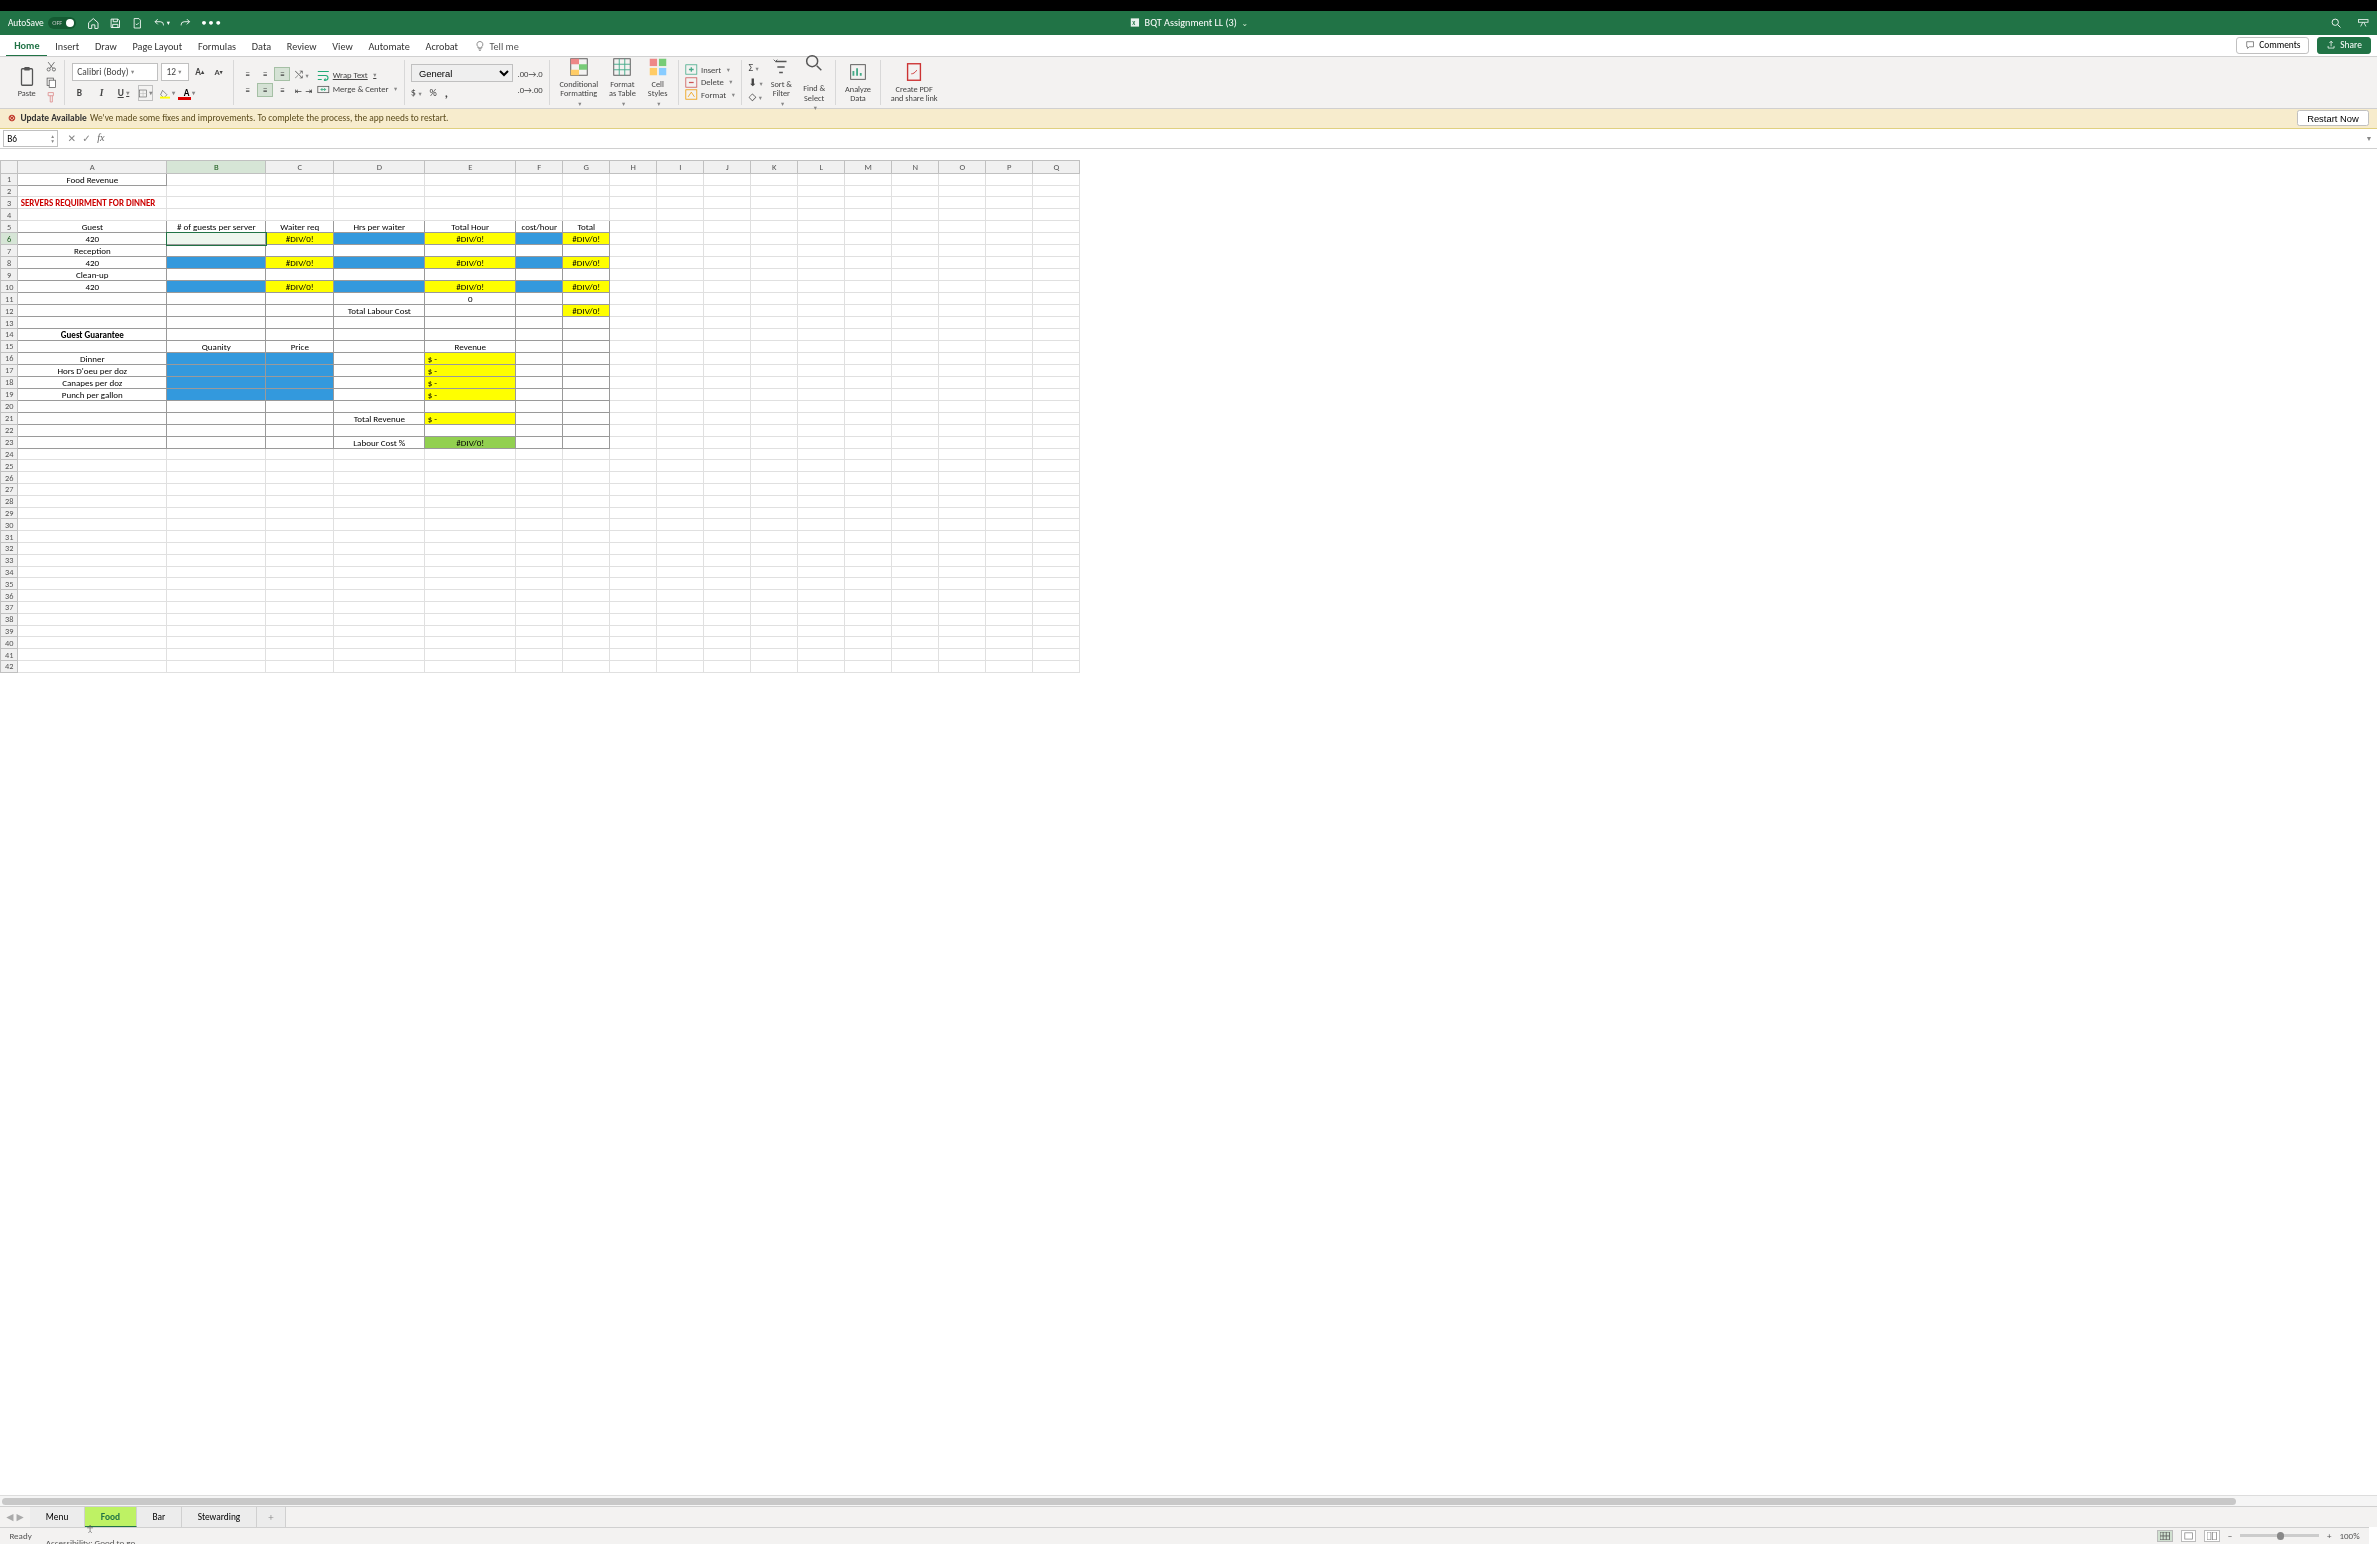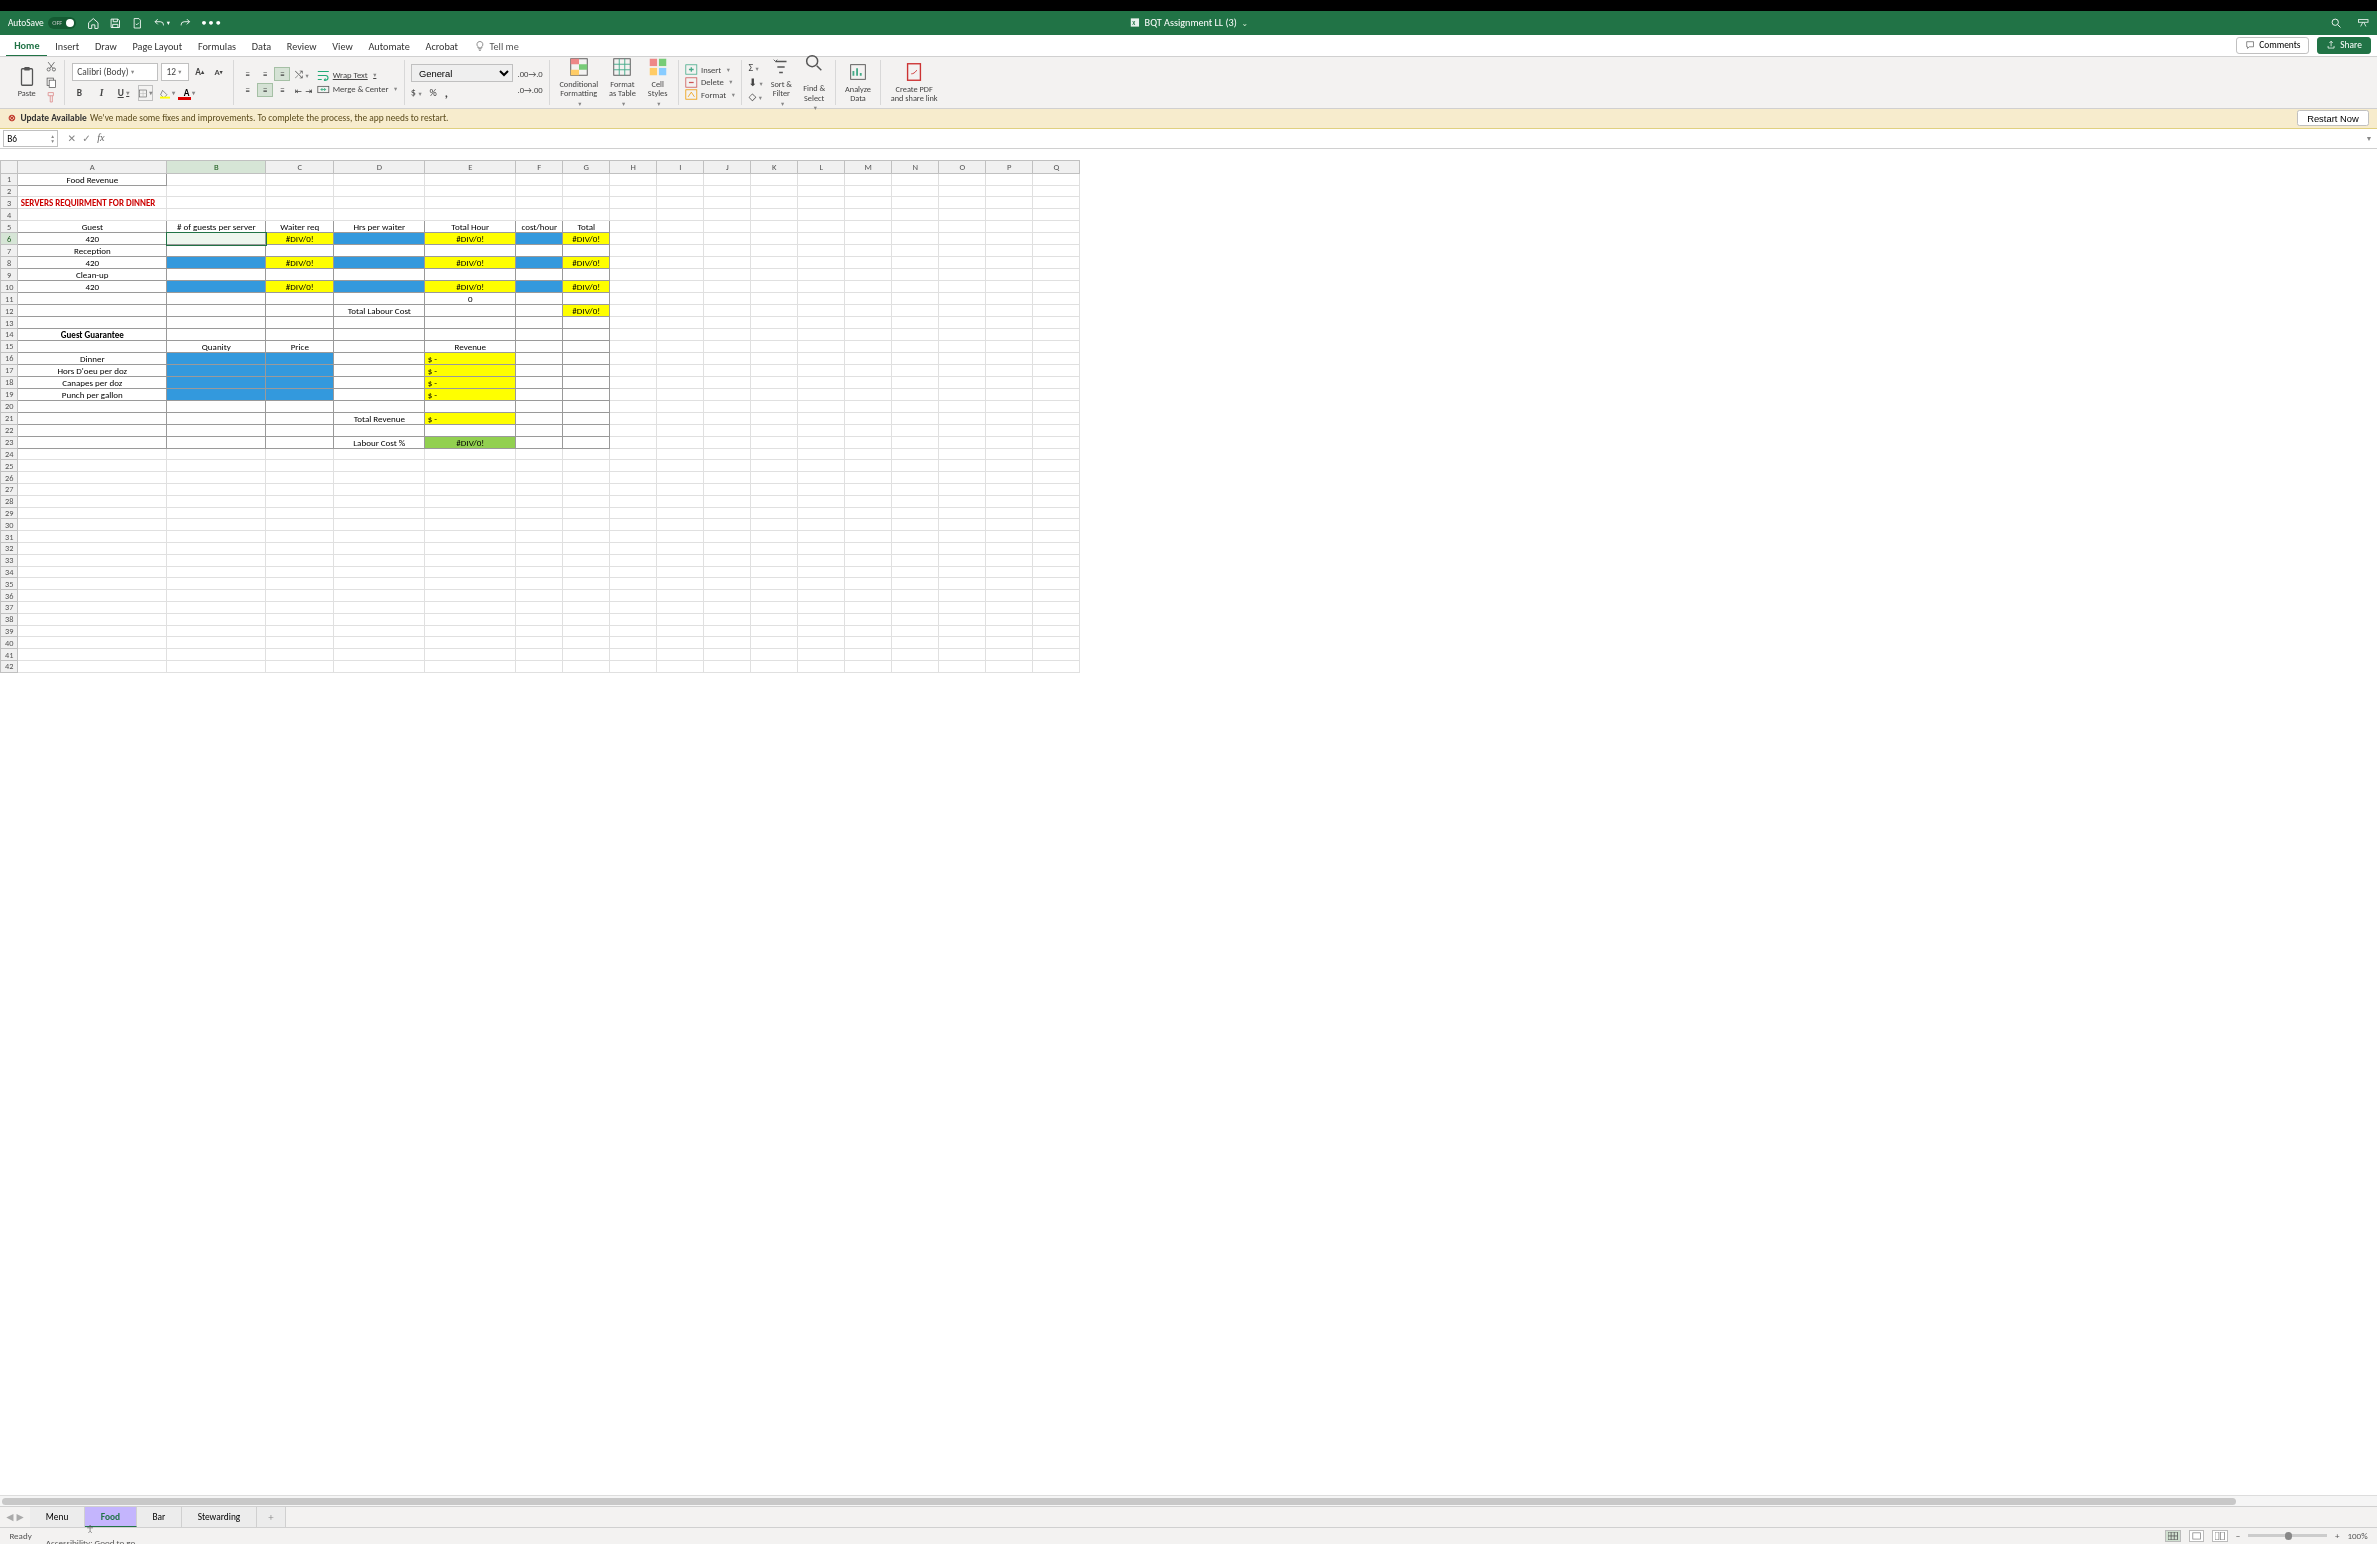--- a/index.html
+++ b/index.html
@@ -90,25 +90,25 @@
   th.rowhead.highlight, th.colhead.highlight{ background:#d6e5d6; color:#1a5a1a;}
   
   
   .hscroll{ position:absolute; bottom:38px; left:0; right:0; height:11px; background:#f5f5f5; border-top:0.8px solid #ddd;}
   .hscroll .thumb{ position:absolute; left:1.6px; top:1.6px; height:7.9px; width:94%; background:#c8c8c8; border-radius:3.9px;}
 
   
   .sheet-tabs{ position:absolute; bottom:17.3px; left:0; right:0; height:20.4px; background:#f3f2f1; border-top:0.8px solid #d0d0d0; display:flex; align-items:center; font-size:9.4px;}
   .nav-arrows{display:flex; gap:3.1px; padding:0 6.3px; color:#aaa;}
   .stab{ padding:3.1px 15.7px; border-right:0.8px solid #d0d0d0; cursor:pointer; background:#ececec;}
-  .stab.active{ background:#c4b5fd; color:var(--excel-green); font-weight:600; border-bottom:1.6px solid var(--excel-green);}
+  .stab.active{ background:#bef264; color:var(--excel-green); font-weight:600; border-bottom:1.6px solid var(--excel-green);}
   .stab.add{padding:3.1px 9.4px; color:#888;}
 
   
-  .status-bar{ position:absolute; bottom:0; left:0; right:0; height:17.3px; background:#f3f2f1; border-top:0.8px solid #d0d0d0; display:flex; align-items:center; font-size:9px; padding:0 9.4px; color:#555;}
+  .status-bar{ position:absolute; bottom:0; left:0; right:8px; height:17.3px; background:#f3f2f1; border-top:0.8px solid #d0d0d0; display:flex; align-items:center; font-size:9px; padding:0 9.4px; color:#555;}
   .status-right{margin-left:auto; display:flex; align-items:center; gap:7.9px;}
   .view-btn{width:15.7px; height:12.6px; border:0.8px solid #bbb; background:#fff; display:flex; align-items:center; justify-content:center;}
   .view-btn.active{background:#d0e0d0;}
   .zoom-slider{width:79px; height:3.1px; background:#ccc; position:relative;}
   .zoom-slider::after{content:""; position:absolute; left:46%; top:-2.4px; width:7.9px; height:7.9px; background:#888; border-radius:50%;}
   .caret::after{content:"▾"; font-size:6.3px; margin-left:2.4px; color:#888;}
 </style>
 </head>
 <body>
 

